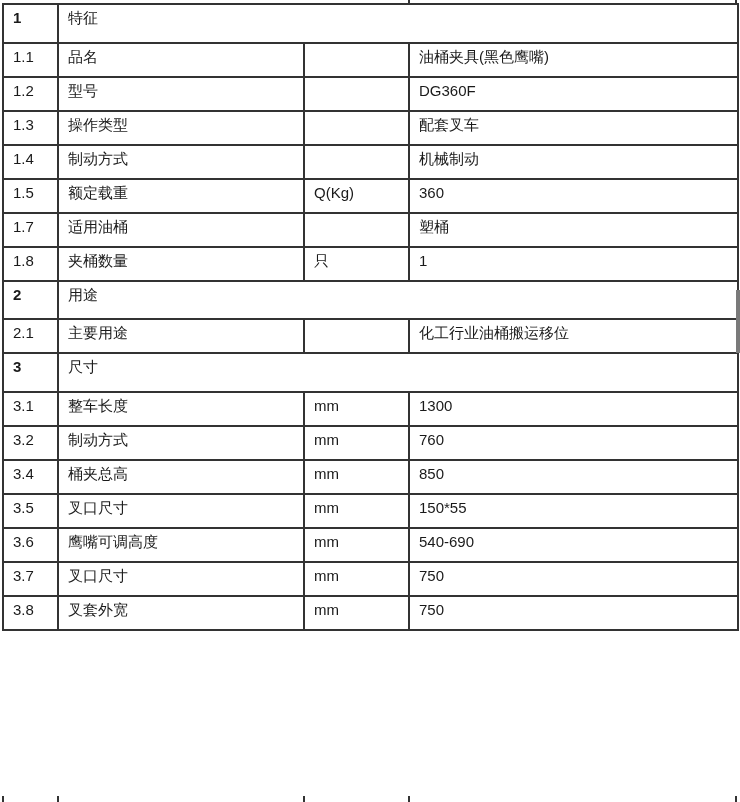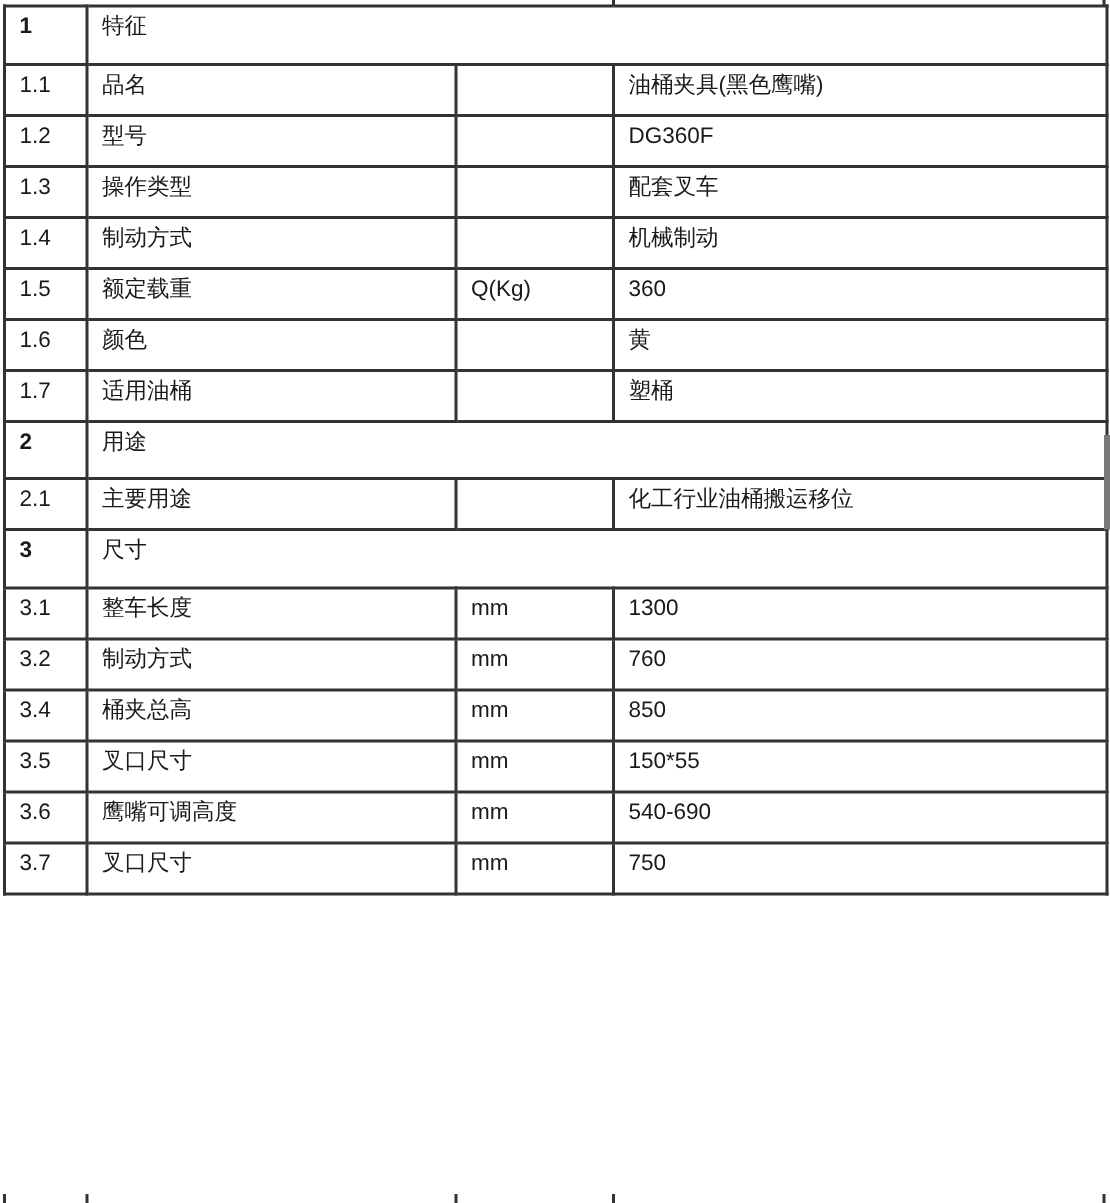--- a/index.html
+++ b/index.html
@@ -119,30 +119,30 @@
           <td class="unit"><span></span></td>
           <td class="value">机械制动</td>
         </tr>
         <tr>
           <td class="num">1.5</td>
           <td class="label">额定载重</td>
           <td class="unit"><span>Q(Kg)</span></td>
           <td class="value">360</td>
         </tr>
         <tr>
-          <td class="num">1.6</td>
-          <td class="label">颜色</td>
-          <td class="unit"><span></span></td>
-          <td class="value">黄</td>
-        </tr>
-        <tr>
           <td class="num">1.7</td>
           <td class="label">适用油桶</td>
           <td class="unit"><span></span></td>
           <td class="value">塑桶</td>
+        </tr>
+        <tr>
+          <td class="num">1.8</td>
+          <td class="label">夹桶数量</td>
+          <td class="unit"><span>只</span></td>
+          <td class="value">1</td>
         </tr>
         <tr class="section-row">
           <td class="num">2</td>
           <td class="section-title" colspan="3">用途</td>
         </tr>
         <tr>
           <td class="num">2.1</td>
           <td class="label">主要用途</td>
           <td class="unit"><span></span></td>
           <td class="value">化工行业油桶搬运移位</td>
@@ -177,20 +177,26 @@
         </tr>
         <tr>
           <td class="num">3.6</td>
           <td class="label">鹰嘴可调高度</td>
           <td class="unit"><span>mm</span></td>
           <td class="value">540-690</td>
         </tr>
         <tr>
           <td class="num">3.7</td>
           <td class="label">叉口尺寸</td>
+          <td class="unit"><span>mm</span></td>
+          <td class="value">750</td>
+        </tr>
+        <tr>
+          <td class="num">3.8</td>
+          <td class="label">叉套外宽</td>
           <td class="unit"><span>mm</span></td>
           <td class="value">750</td>
         </tr>
       </tbody>
   </table>
 
   <div class="bottom-partial">
     <div class="vline" style="left:2px"></div>
     <div class="vline" style="left:57px"></div>
     <div class="vline" style="left:303px"></div>

